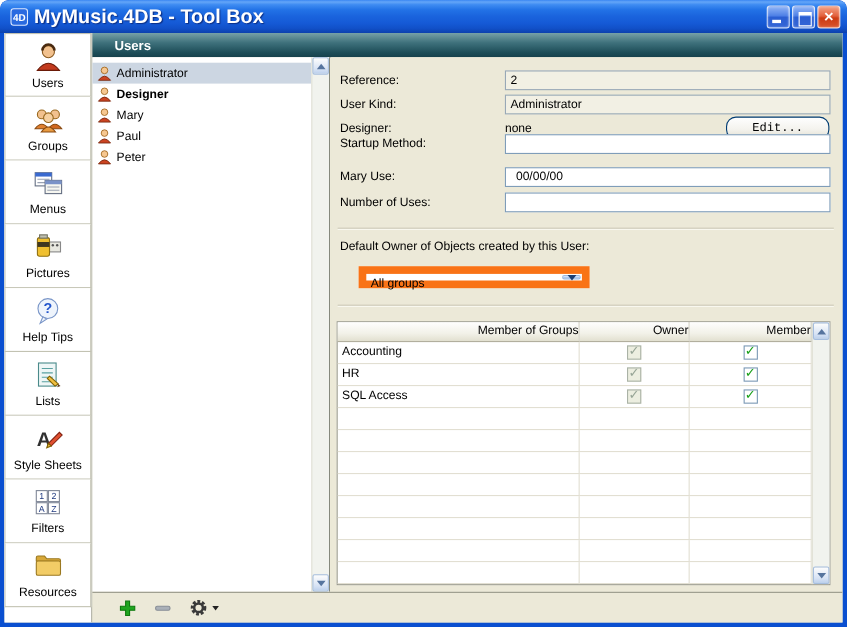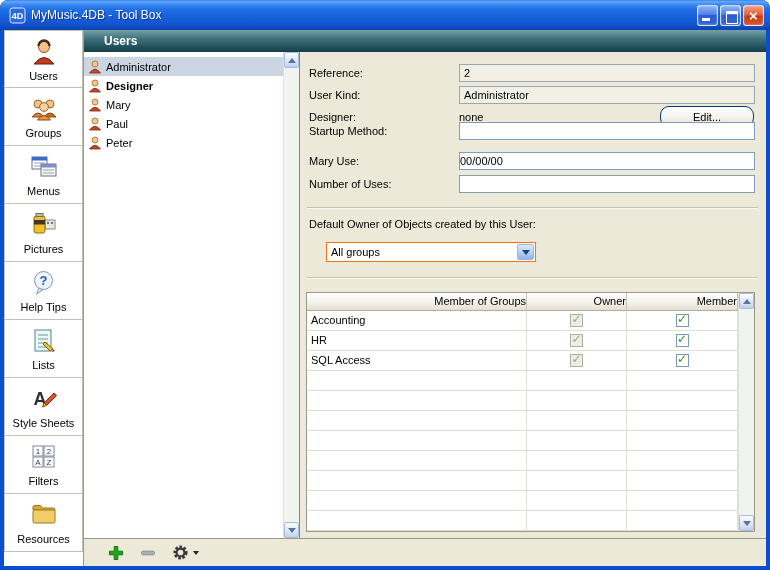--- a/index.html
+++ b/index.html
@@ -6,21 +6,21 @@
   html,body { width:770px; height:570px; }
   body { font-family:"Liberation Sans","DejaVu Sans",sans-serif; font-size:11px; color:#000; background:#fff; }
 
   .window { position:relative; width:770px; height:570px; background:#0a4fd0; border-radius:8px 8px 0 0; overflow:hidden; }
 
   
   .titlebar { position:absolute; top:0; left:0; right:0; height:30px; border-radius:8px 8px 0 0;
     background:linear-gradient(180deg,#3a86f2 0%,#64a6f8 6%,#3f8cf2 14%,#2272e6 30%,#1a63dd 50%,#155ad6 70%,#1150c8 86%,#0b41ad 100%);
     display:flex; align-items:center; padding:0 6px; }
   .app-icon { width:17px; height:17px; margin:0 5px 0 3px; flex:0 0 auto; }
-  .title-text { color:#fff; font-size:12px; font-weight:normal; text-shadow:1px 1px 1px rgba(10,40,120,.85); flex:1; }
+  .title-text { color:#fff; font-size:18px; font-weight:bold; text-shadow:1px 1px 1px rgba(10,40,120,.85); flex:1; }
   .winbtns { display:flex; gap:2px; }
   .wbtn { width:21px; height:21px; border-radius:3px; border:1px solid rgba(255,255,255,.75); position:relative; cursor:default;
     background:linear-gradient(180deg,#8fb3f6 0%,#4d7fe6 45%,#2b5ed2 50%,#3466d6 100%); box-shadow:inset 0 0 2px rgba(255,255,255,.5); }
   .wbtn.close { background:linear-gradient(180deg,#f3a183 0%,#e2603c 45%,#cc3a12 55%,#d8542c 100%); }
   .wbtn.min::after { content:""; position:absolute; left:4px; bottom:4px; width:8px; height:3px; background:#fff; }
   .wbtn.max::after { content:""; position:absolute; left:5px; top:5px; width:10px; height:9px; border:1px solid #fff; border-top:3px solid #fff; }
   .wbtn.close::after { content:"×"; position:absolute; left:0; right:0; top:0; bottom:1px; color:#fff; font-size:15px; font-weight:bold; text-align:center; line-height:19px; }
 
   
   .content { position:absolute; top:30px; left:4px; right:4px; bottom:4px; background:#ECE9D8; overflow:hidden; }
@@ -51,27 +51,27 @@
   .sb-btn { height:16px; flex:0 0 auto; background:linear-gradient(180deg,#fdfdfd,#d6e2f4 70%,#bcd0ec); border:1px solid #a6bede; border-radius:2px; display:flex; align-items:center; justify-content:center; }
   .sb-track { flex:1; }
   .tri-up { width:0; height:0; border-left:4px solid transparent; border-right:4px solid transparent; border-bottom:5px solid #56749e; }
   .tri-down { width:0; height:0; border-left:4px solid transparent; border-right:4px solid transparent; border-top:5px solid #56749e; }
 
   
   .panel { position:absolute; left:297px; right:0; top:22px; bottom:28px; background:#ECE9D8; }
   .form-row { position:absolute; left:0; right:0; height:20px; }
   .f-label { position:absolute; left:8px; top:3px; }
   .ro-field { position:absolute; left:158px; right:11px; top:0; height:18px; background:#f2f0e4; border:1px solid #98a8b6; padding:2px 4px; line-height:13px; }
-  .txt-input { position:absolute; left:158px; right:11px; top:0; height:18px; background:#fff; border:1px solid #7f9db9; padding:1px 0; font-family:inherit; font-size:11px; }
+  .txt-input { position:absolute; left:158px; right:11px; top:0; height:18px; background:#fff; border:1px solid #7f9db9; padding:1px 9px; font-family:inherit; font-size:11px; }
   .plain-val { position:absolute; left:158px; top:3px; }
   .xp-btn { position:absolute; right:12px; top:-2px; width:94px; height:21px; border:1px solid #003c74; border-radius:9px;
-    background:linear-gradient(180deg,#fefefe,#f4f3ee 55%,#e2e0d2); font-family:Liberation Sans, sans-serif; font-size:11px; cursor:default;text-align:center; }
+    background:linear-gradient(180deg,#fefefe,#f4f3ee 55%,#e2e0d2); font-family:Liberation Mono, monospace; font-size:11px; cursor:default;text-align:center; }
   .sep { position:absolute; left:6px; right:8px; height:0; border-top:1px solid #c6c3ae; border-bottom:1px solid #fbfaf2; }
 
-  .combo { position:absolute; left:25px; top:190px; width:210px; height:20px; background:#fff; border:1px solid #f97316; cursor:default; }
+  .combo { position:absolute; left:25px; top:190px; width:210px; height:20px; background:#fff; border:7px solid #f97316; cursor:default; }
   .combo-txt { position:absolute; left:4px; top:3px; }
   .combo-btn { position:absolute; right:1px; top:1px; bottom:1px; width:17px; border:1px solid #9ab8e2; border-radius:2px;
     background:linear-gradient(180deg,#dce8fb,#b4cef4 55%,#8cb2ec); display:flex; align-items:center; justify-content:center; }
   .combo-tri { width:0; height:0; border-left:4px solid transparent; border-right:4px solid transparent; border-top:5px solid #1c3f74; }
 
   
   .gtable { position:absolute; left:5px; right:11px; top:240px; height:240px; background:#fff; border:1px solid #9a9a8c; }
   .ghead { display:grid; grid-template-columns:220px 100px 1fr; margin-right:16px; }
   .gh { height:18px; line-height:17px; text-align:right; background:linear-gradient(180deg,#fefefe,#f2f1e8 60%,#e2e0d0); border-right:1px solid #c8c5b6; border-bottom:1px solid #b2af9e; font-size:11px; }
   .grow { display:grid; grid-template-columns:220px 100px 1fr; margin-right:16px; }

